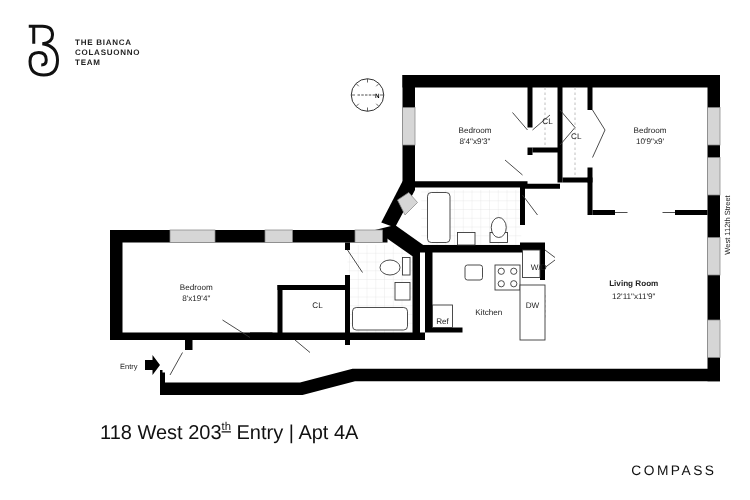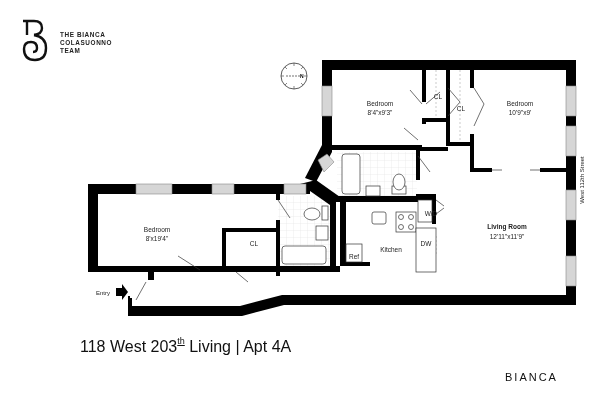--- a/index.html
+++ b/index.html
@@ -192,15 +192,15 @@
     <text x="461" y="111">CL</text>
     <text x="254" y="246">CL</text>
     <text x="431" y="216">W/D</text>
     <text x="426" y="246">DW</text>
     <text x="354" y="259">Ref</text>
     <text x="103" y="295" font-size="6">Entry</text>
     <text x="0" y="0" font-size="6" transform="translate(584,180) rotate(-90)">West 112th Street</text>
   </g>
 </svg>
 
-<div class="address"><span>118 West 203</span><sup>th</sup><span> Living | Apt 4A</span></div>
-
-<div class="brand">BIANCA</div>
+<div class="address"><span>118 West 203</span><sup>th</sup><span> Entry | Apt 4A</span></div>
+
+<div class="brand">COMPASS</div>
 
 </body></html>

